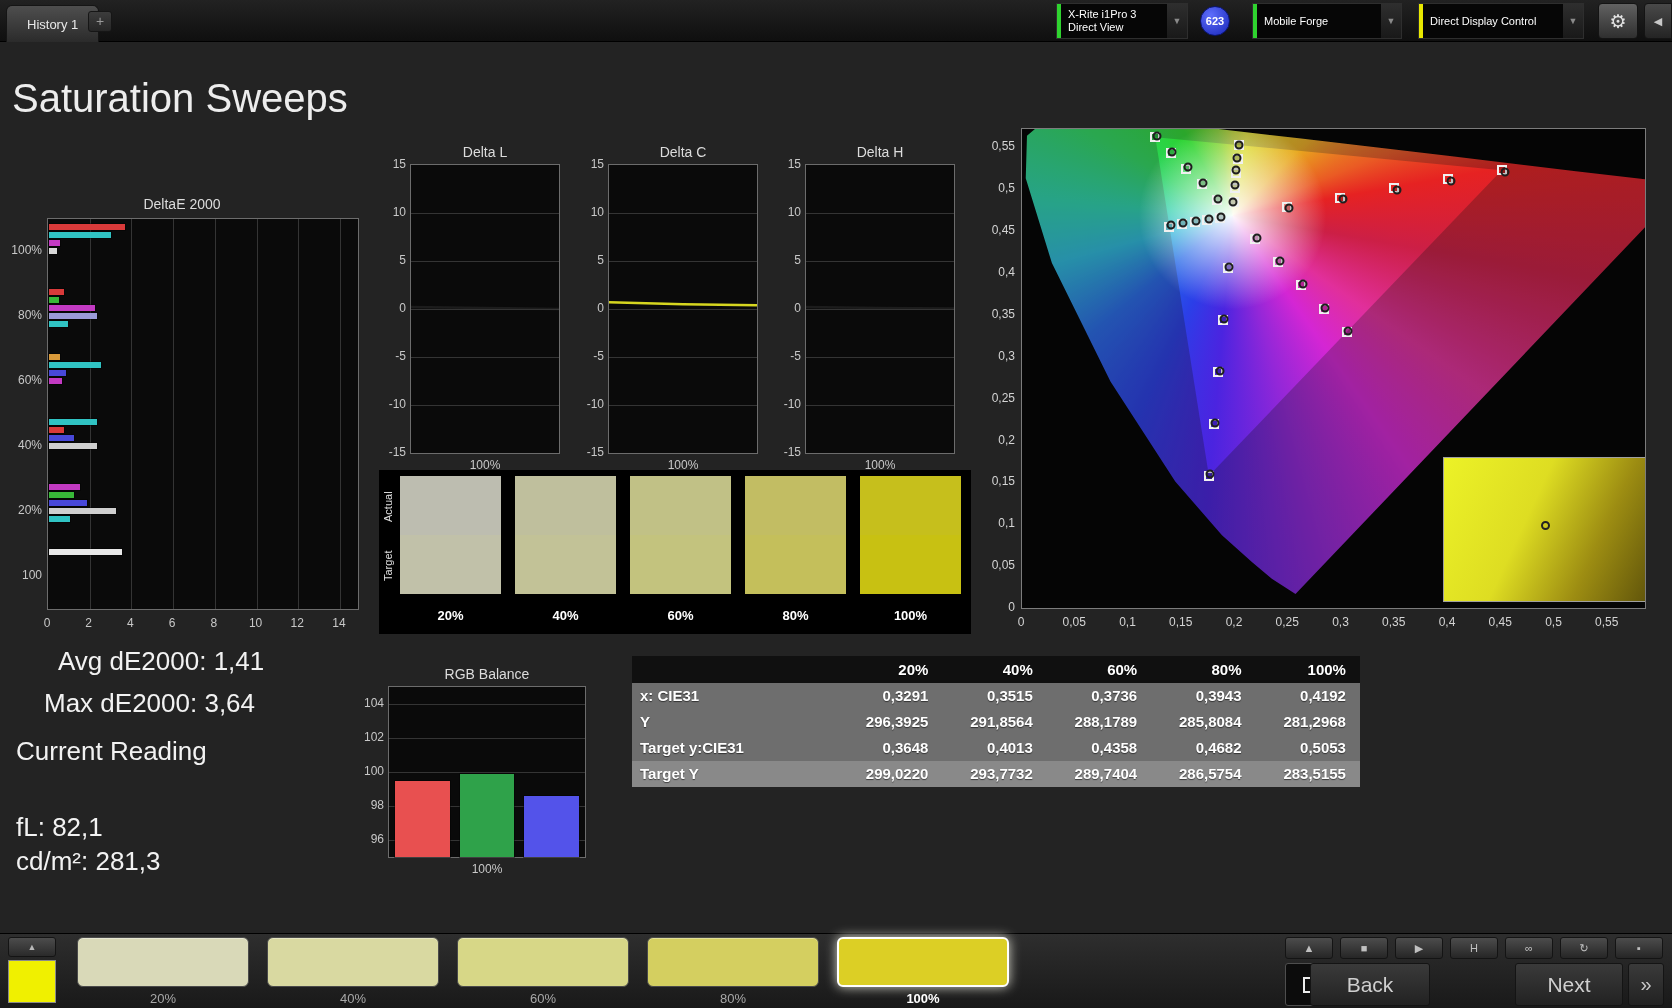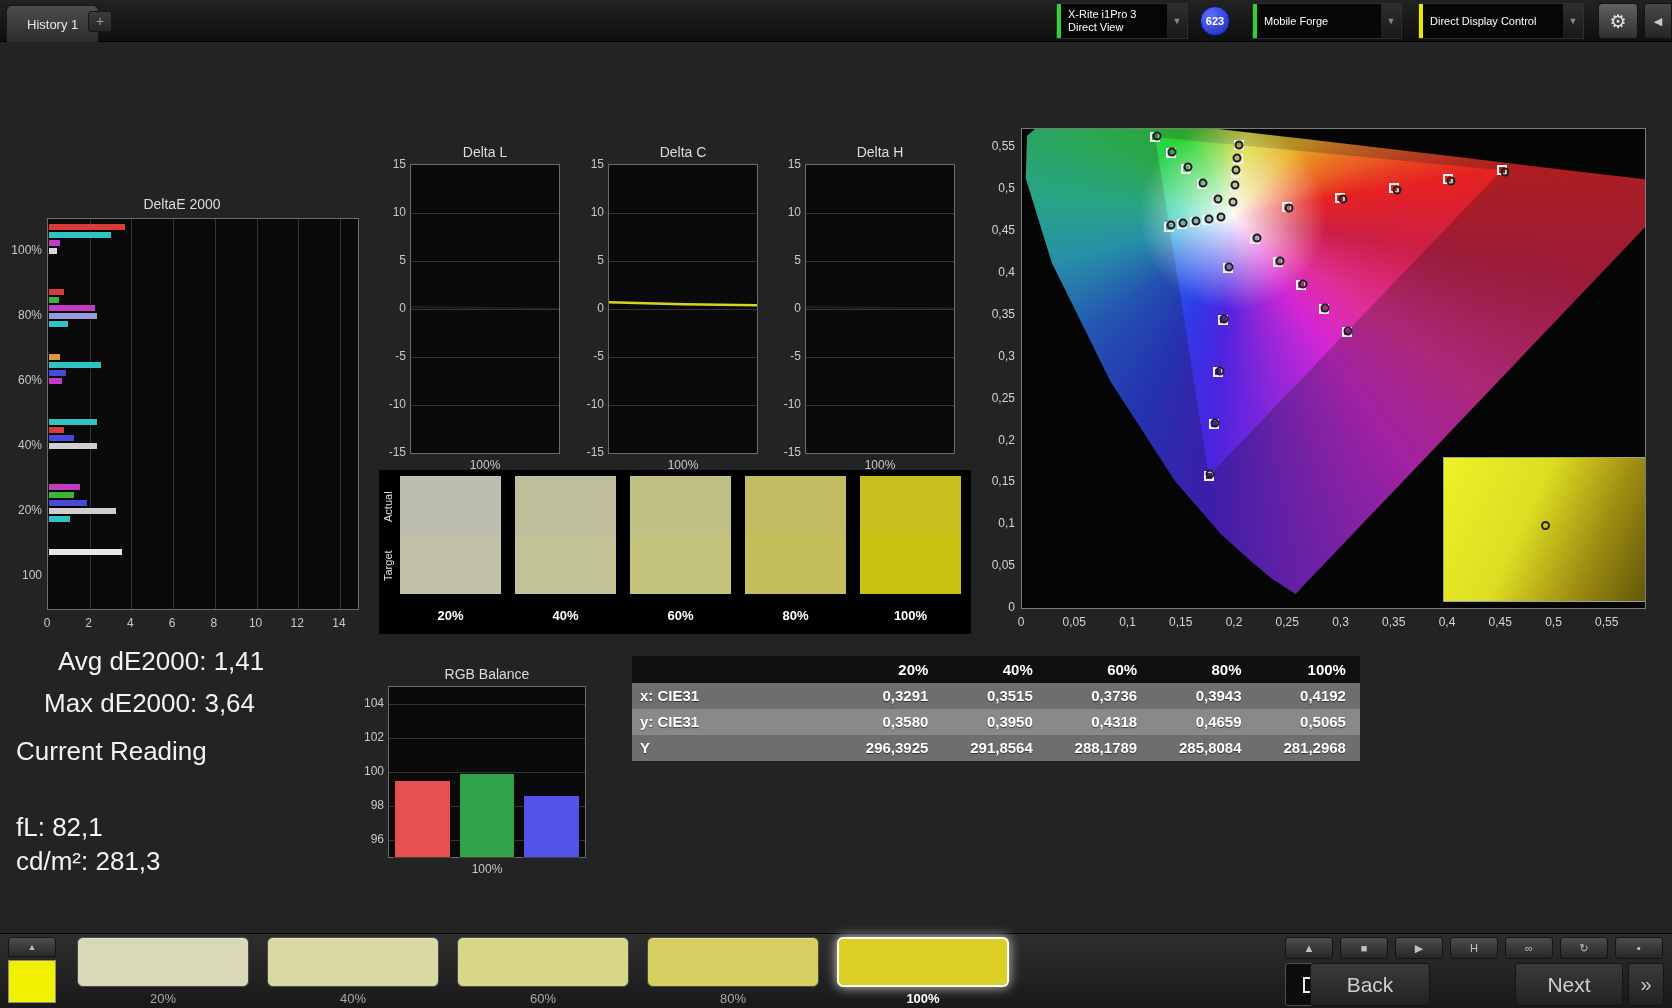--- a/index.html
+++ b/index.html
@@ -157,20 +157,21 @@
     </div>
 
     <div class="gear-btn">
       <span>⚙</span>
     </div>
     <div class="side-btn">
       <span>◀</span>
     </div>
   </div>
 
+  <div class="page-title">Saturation Sweeps</div>
 
   <div id="chart-de">
     <div class="chart-title">DeltaE 2000</div>
     <div class="de-ylabels">
         <div class="deylab" style="top: 24.5px;">100%</div>
         <div class="deylab" style="top: 89.5px;">80%</div>
         <div class="deylab" style="top: 154.5px;">60%</div>
         <div class="deylab" style="top: 219.5px;">40%</div>
         <div class="deylab" style="top: 284.5px;">20%</div>
         <div class="deylab" style="top: 349.5px;">100</div>
@@ -435,35 +436,43 @@
         <div class="tcell">100%</div>
       </div>
       <div class="trow odd">
         <div class="tcell lbl">x: CIE31</div>
         <div class="tcell">0,3291</div>
         <div class="tcell">0,3515</div>
         <div class="tcell">0,3736</div>
         <div class="tcell">0,3943</div>
         <div class="tcell">0,4192</div>
       </div>
-      <div class="trow even">
-        <div class="tcell lbl">y: CIE31</div>
-        <div class="tcell">0,3580</div>
-        <div class="tcell">0,3950</div>
-        <div class="tcell">0,4318</div>
-        <div class="tcell">0,4659</div>
-        <div class="tcell">0,5065</div>
-      </div>
       <div class="trow odd">
         <div class="tcell lbl">Y</div>
         <div class="tcell">296,3925</div>
         <div class="tcell">291,8564</div>
         <div class="tcell">288,1789</div>
         <div class="tcell">285,8084</div>
         <div class="tcell">281,2968</div>
+      </div>
+      <div class="trow odd">
+        <div class="tcell lbl">Target y:CIE31</div>
+        <div class="tcell">0,3648</div>
+        <div class="tcell">0,4013</div>
+        <div class="tcell">0,4358</div>
+        <div class="tcell">0,4682</div>
+        <div class="tcell">0,5053</div>
+      </div>
+      <div class="trow even">
+        <div class="tcell lbl">Target Y</div>
+        <div class="tcell">299,0220</div>
+        <div class="tcell">293,7732</div>
+        <div class="tcell">289,7404</div>
+        <div class="tcell">286,5754</div>
+        <div class="tcell">283,5155</div>
       </div>
     </div>
 
   <div class="bottombar">
     <div class="patch-up">
       <span>▲</span>
     </div>
     <div class="patch" style="background: rgb(240, 240, 0);"></div>
     <div class="big-square">
       <div class="sq-icon"></div>

